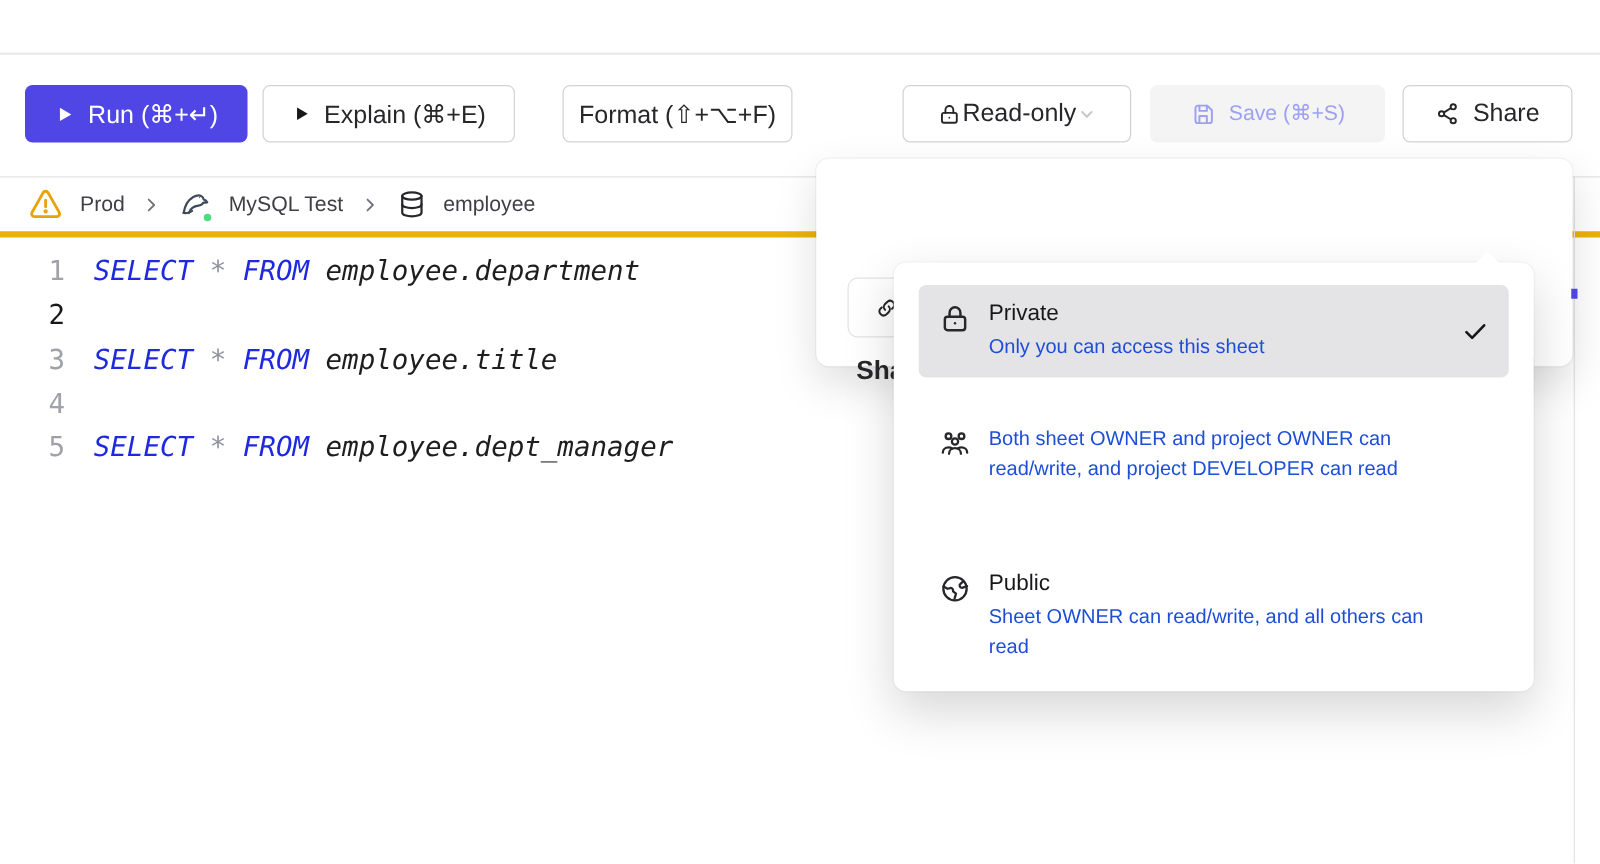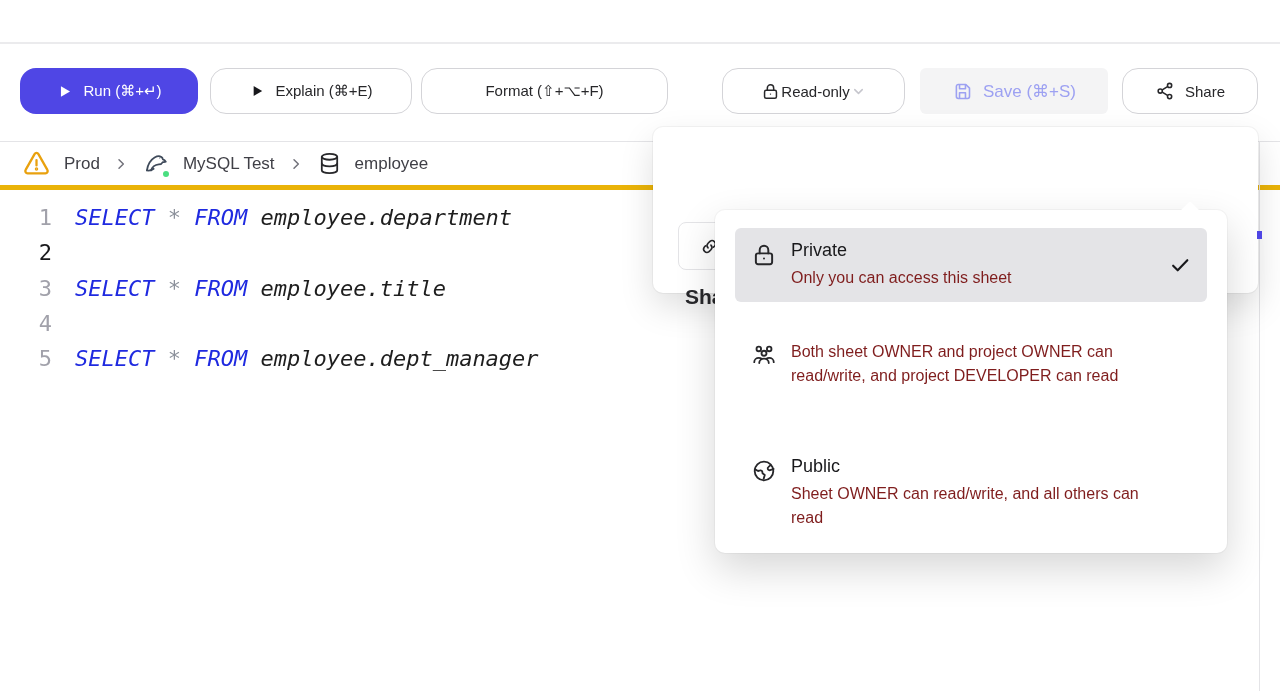--- a/index.html
+++ b/index.html
@@ -1,25 +1,25 @@
 <!DOCTYPE html>
 <html><head>
 <meta charset="utf-8">
 <style>
   html,body{margin:0;padding:0;background:#fff;}
   .screen{position:relative;width:1280px;height:691px;background:#fff;overflow:hidden;
           font-family:"Liberation Sans","DejaVu Sans",sans-serif;color:#18181b;}
   .top-divider{position:absolute;left:0;top:42px;width:1280px;height:2px;background:#ebebed;}
   
   .btn{position:absolute;top:68px;height:46px;box-sizing:border-box;display:flex;align-items:center;
-       justify-content:center;gap:10px;border-radius:16px;font-size:15px;background:#fff;
+       justify-content:center;gap:10px;border-radius:6px;font-size:20px;background:#fff;
        border:1px solid #d4d4d8;color:#27272a;cursor:pointer;}
   .btn-run{left:20px;width:178px;background:#4f46e5;border:none;color:#fff;font-weight:500;}
   .btn-explain{left:210px;width:202px;}
-  .btn-format{left:421px;width:247px;}
+  .btn-format{left:450px;width:184px;}
   .btn-readonly{left:722px;width:183px;gap:1px;}
   .save-rect{position:absolute;left:920px;top:68px;width:188px;height:46px;border-radius:6px;
              background:#f4f4f5;display:flex;align-items:center;justify-content:center;gap:10px;
              color:#9da1f2;font-size:17px;}
   .btn-share{left:1122px;width:136px;gap:10px;}
   .icon{flex:0 0 auto;display:block;}
   
   .breadcrumb{position:absolute;left:0;top:141px;width:1280px;height:49px;box-sizing:border-box;
               border-top:1px solid #e4e4e7;border-bottom:5px solid #eab308;display:flex;
               align-items:center;padding-left:22px;gap:13px;font-size:17px;color:#3f3f46;}
@@ -58,21 +58,21 @@
   .menu-notch{position:absolute;left:468px;top:-6px;width:14px;height:14px;background:#fff;
               transform:rotate(45deg);border-radius:2px;}
   .menu-item{position:absolute;left:20px;width:472px;box-sizing:border-box;display:flex;gap:14px;
              padding:12px 16px;border-radius:6px;cursor:pointer;align-items:flex-start;}
   .menu-item.selected{top:18px;height:74px;background:#e4e4e7;}
   .mi-project{top:118px;}
   .mi-public{top:234px;}
   .mi-icon{margin-top:2px;}
   .mi-text{flex:1 1 auto;}
   .mi-title{font-size:18px;color:#18181b;margin-bottom:5px;}
-  .mi-desc{font-size:16px;line-height:23.5px;color:#7f1d1d;}
+  .mi-desc{font-size:16px;line-height:23.5px;color:#1d4ed8;}
   .mi-check{align-self:center;}
 </style>
 </head>
 <body>
 
 <div class="screen">
 
   <div class="top-divider"></div>
 
   <button class="btn btn-run">

